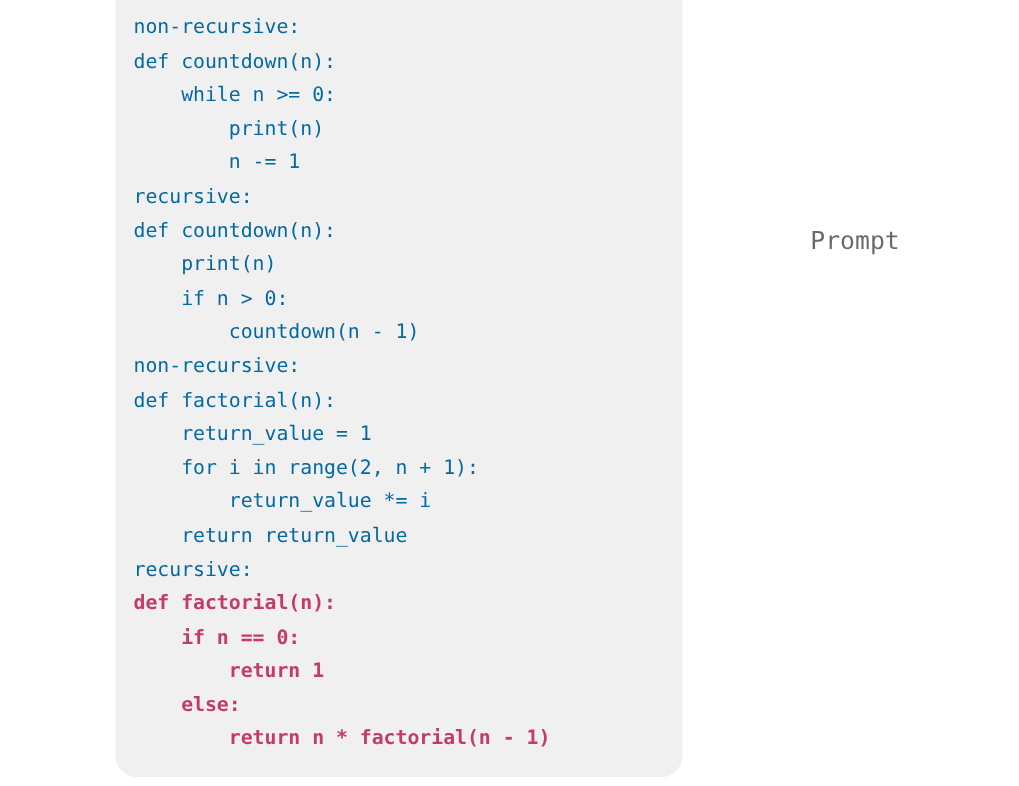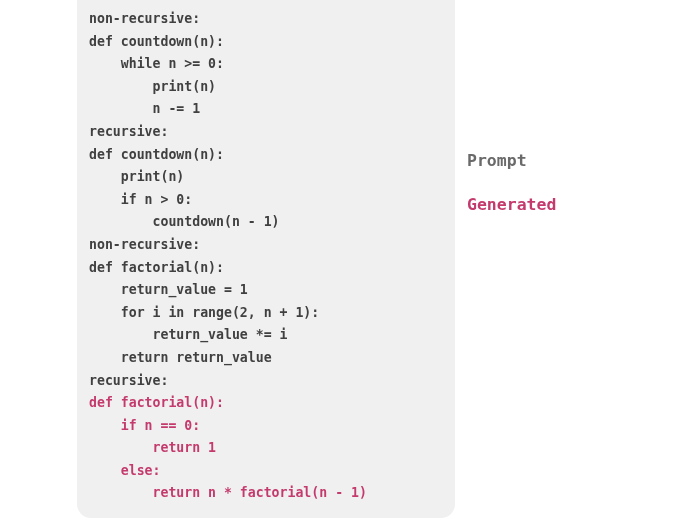--- a/index.html
+++ b/index.html
@@ -47,22 +47,22 @@
     letter-spacing: 0px;
   }
 
   .code-line {
     display: block;
     white-space: pre;
     height: 22.6px;
   }
 
   .code-line.prompt {
-    color: #404040;
-    font-weight: bold;
+    color: #0369a1;
+    font-weight: normal;
   }
 
   .code-line.generated {
     color: #c43a6d;
     font-weight: bold;
   }
 
   
   .legend {
     position: absolute;
@@ -83,38 +83,38 @@
 
   .legend-key {
     font-family: "DejaVu Sans Mono", "Liberation Mono", monospace;
     font-size: 16.5px;
     line-height: 22px;
     margin: 0;
   }
 
   .legend-key.prompt-key {
     color: #6a6a6a;
-    font-weight: bold;
+    font-weight: normal;
     margin-top: 22px;
+    text-align: center;
   }
 
   .legend-key.generated-key {
     color: #c43a6d;
     font-weight: bold;
     margin-top: 22px;
   }
 </style>
 </head>
 <body>
 
 <div id="root">
 
   <div class="code-card">
     <div class="code-block" id="code-block"><span class="code-line prompt">non-recursive:</span><span class="code-line prompt">def countdown(n):</span><span class="code-line prompt">    while n &gt;= 0:</span><span class="code-line prompt">        print(n)</span><span class="code-line prompt">        n -= 1</span><span class="code-line prompt">recursive:</span><span class="code-line prompt">def countdown(n):</span><span class="code-line prompt">    print(n)</span><span class="code-line prompt">    if n &gt; 0:</span><span class="code-line prompt">        countdown(n - 1)</span><span class="code-line prompt">non-recursive:</span><span class="code-line prompt">def factorial(n):</span><span class="code-line prompt">    return_value = 1</span><span class="code-line prompt">    for i in range(2, n + 1):</span><span class="code-line prompt">        return_value *= i</span><span class="code-line prompt">    return return_value</span><span class="code-line prompt">recursive:</span><span class="code-line generated">def factorial(n):</span><span class="code-line generated">    if n == 0:</span><span class="code-line generated">        return 1</span><span class="code-line generated">    else:</span><span class="code-line generated">        return n * factorial(n - 1)</span></div>
 
   </div>
 
   <div class="legend">
     <div class="legend-key prompt-key">Prompt</div>
-    <div class="legend-key generated-key">Generated</div>
   </div>
 
 </div>
 
 </body></html>

